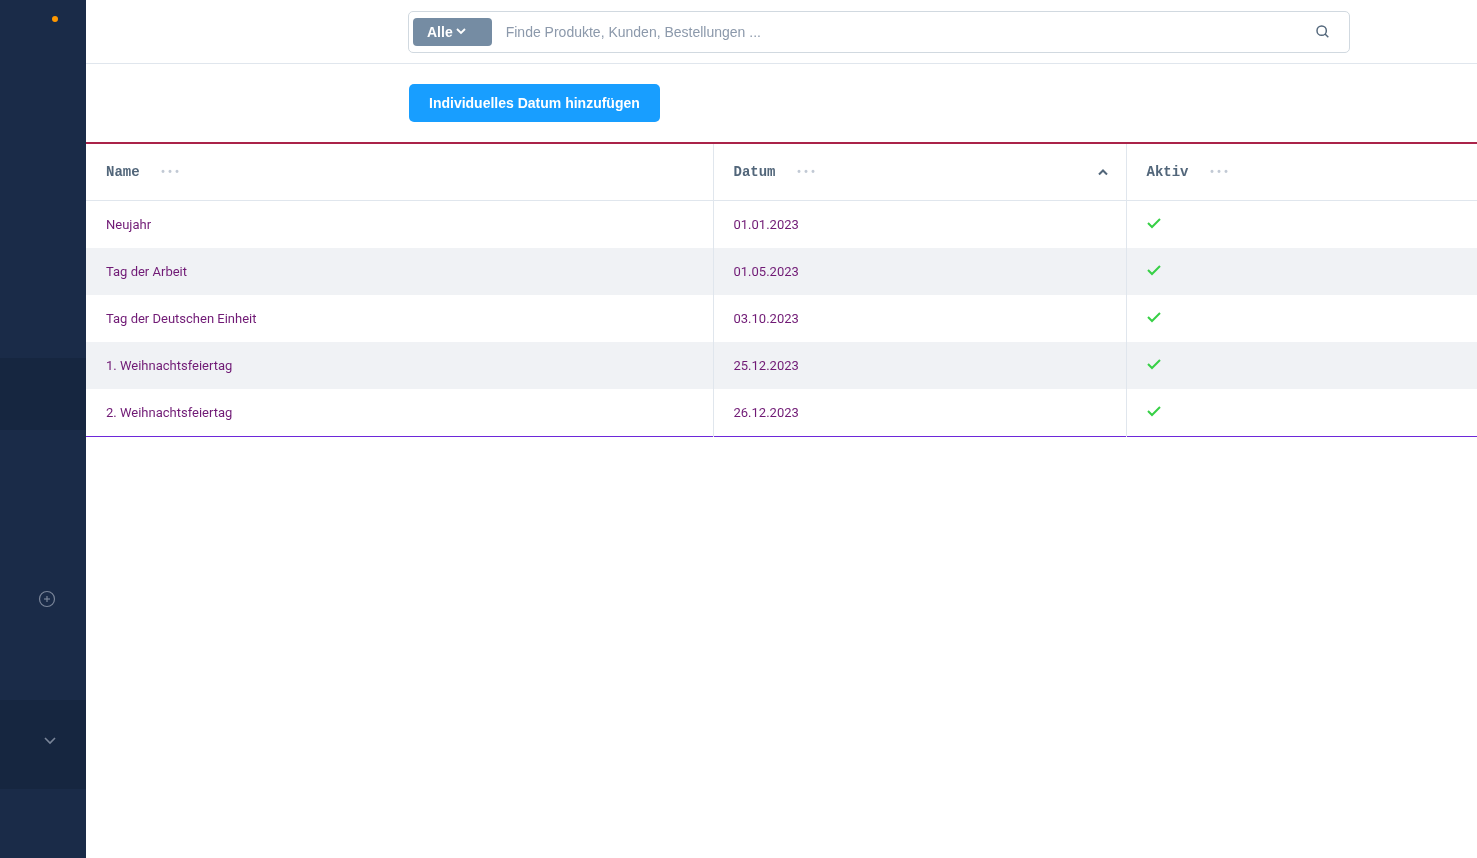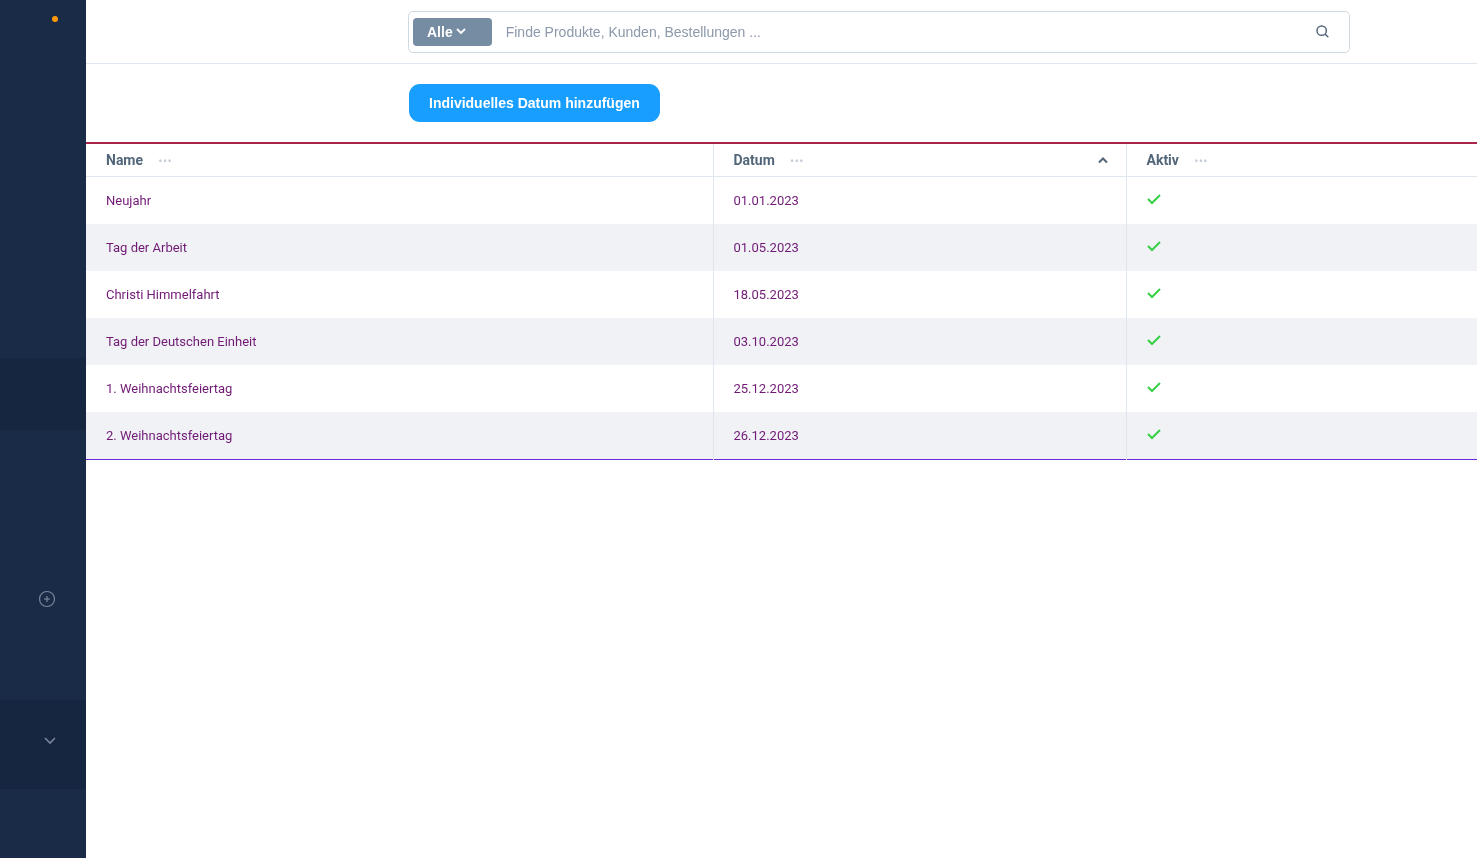--- a/index.html
+++ b/index.html
@@ -143,39 +143,40 @@
       color: #52667a;
     }
     .page-title-count {
       color: #9aa6b5;
       font-weight: 400;
     }
     .add-btn {
       background: #189eff;
       color: #fff;
       border: none;
-      border-radius: 11px;
+      border-radius: 5px;
       padding: 11px 20px;
       font-size: 14px;
       font-weight: 700;
       cursor: pointer;
       margin-right: 108px;
     }
     .table {
       width: 100%;
       border-collapse: collapse;
     }
     .table thead th {
       text-align: left;
       font-size: 14px;
       font-weight: 700;
       color: #52667a;
-      padding: 8px 20px;
+      padding: 20px 20px;
       border-bottom: 1px solid #e0e6ed;
       position: relative;
+      font-family: Liberation Mono, monospace;
     }
     .table thead th.col-name {
       padding-left: 20px;
       width: 627px;
     }
     .table thead th.col-date {
       width: 413px;
       border-left: 1px solid #e0e6ed;
     }
     .table thead th.col-active {
@@ -309,29 +310,20 @@
         <tr>
           <td class="col-name">Tag der Arbeit</td>
           <td class="col-date">01.05.2023</td>
           <td class="col-active"><span class="check-icon">
               <svg width="14" height="11" viewBox="0 0 14 11" fill="none" stroke="currentColor" stroke-width="2">
                 <polyline points="1,5 5,9 13,1"></polyline>
               </svg>
             </span></td>
         </tr>
         <tr>
-          <td class="col-name">Christi Himmelfahrt</td>
-          <td class="col-date">18.05.2023</td>
-          <td class="col-active"><span class="check-icon">
-              <svg width="14" height="11" viewBox="0 0 14 11" fill="none" stroke="currentColor" stroke-width="2">
-                <polyline points="1,5 5,9 13,1"></polyline>
-              </svg>
-            </span></td>
-        </tr>
-        <tr>
           <td class="col-name">Tag der Deutschen Einheit</td>
           <td class="col-date">03.10.2023</td>
           <td class="col-active"><span class="check-icon">
               <svg width="14" height="11" viewBox="0 0 14 11" fill="none" stroke="currentColor" stroke-width="2">
                 <polyline points="1,5 5,9 13,1"></polyline>
               </svg>
             </span></td>
         </tr>
         <tr>
           <td class="col-name">1. Weihnachtsfeiertag</td>

